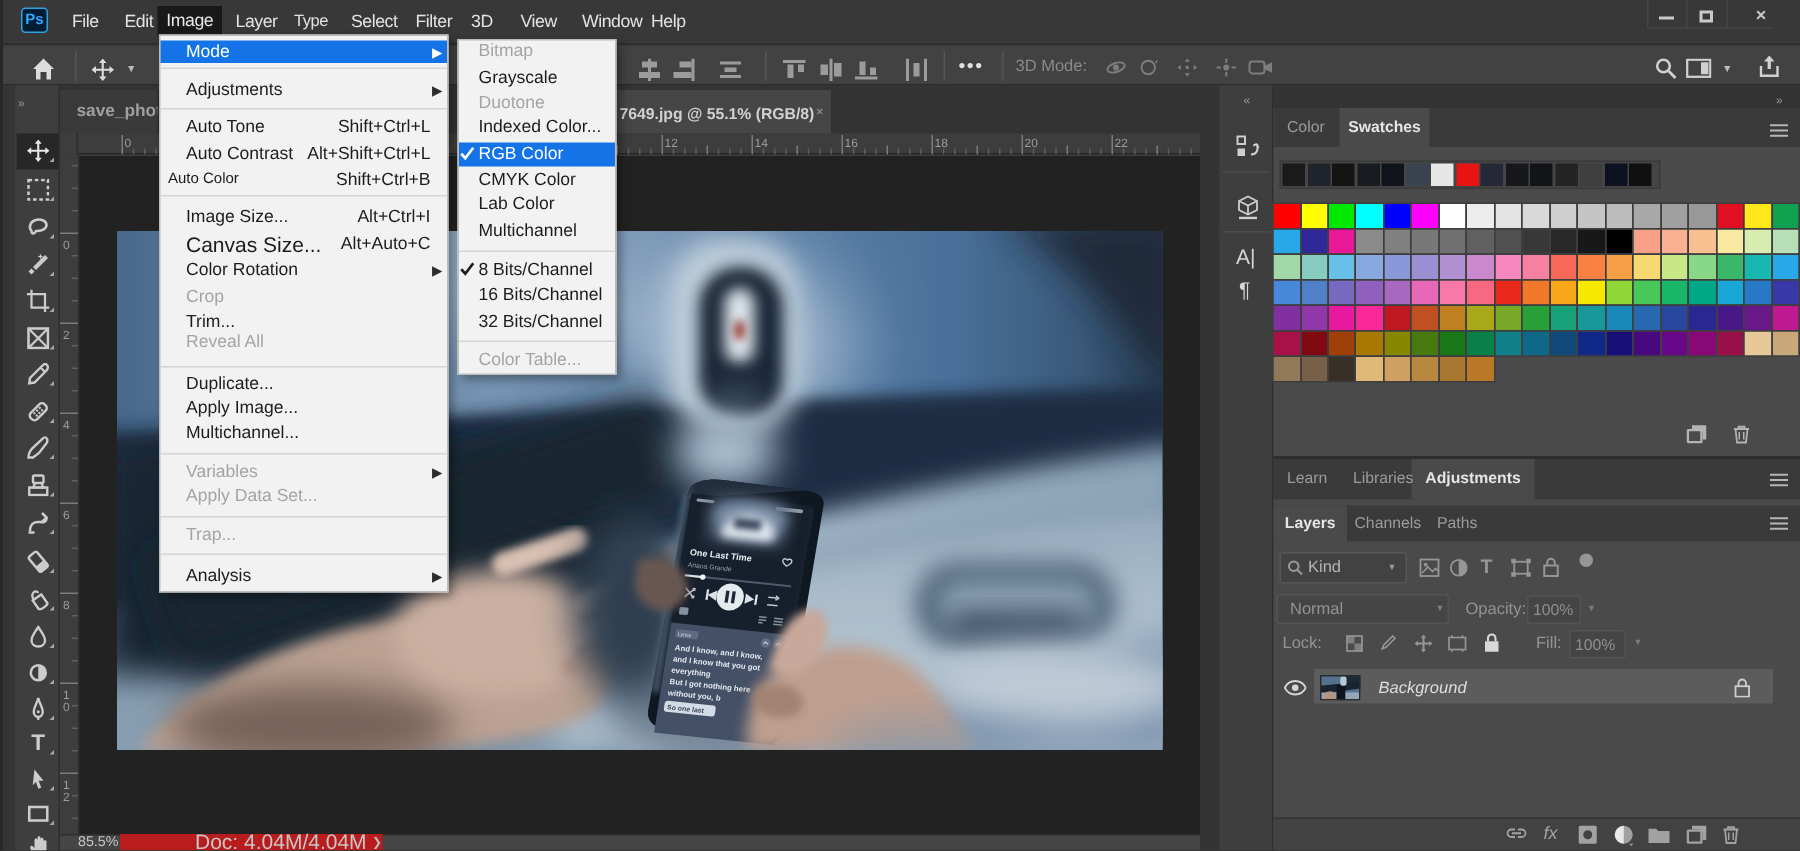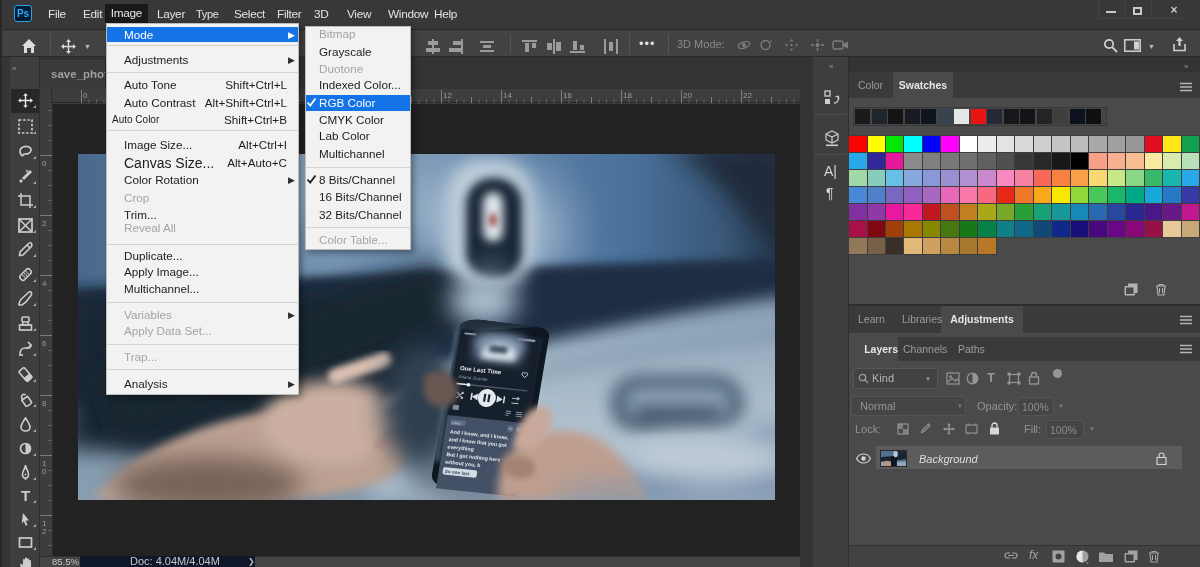--- a/index.html
+++ b/index.html
@@ -215,20 +215,21 @@
 <div class="ab" style="left:33px;top:379px;width:0;height:0;border-left:3px solid transparent;border-bottom:3px solid #a8a8a8"></div>
 <div class="ab" style="left:33px;top:404px;width:0;height:0;border-left:3px solid transparent;border-bottom:3px solid #a8a8a8"></div>
 <div class="ab" style="left:33px;top:429px;width:0;height:0;border-left:3px solid transparent;border-bottom:3px solid #a8a8a8"></div>
 <div class="ab" style="left:33px;top:453px;width:0;height:0;border-left:3px solid transparent;border-bottom:3px solid #a8a8a8"></div>
 <div class="ab" style="left:33px;top:477px;width:0;height:0;border-left:3px solid transparent;border-bottom:3px solid #a8a8a8"></div>
 <div class="ab" style="left:33px;top:500px;width:0;height:0;border-left:3px solid transparent;border-bottom:3px solid #a8a8a8"></div>
 <div class="ab" style="left:33px;top:524px;width:0;height:0;border-left:3px solid transparent;border-bottom:3px solid #a8a8a8"></div>
 <div class="ab" style="left:33px;top:547px;width:0;height:0;border-left:3px solid transparent;border-bottom:3px solid #a8a8a8"></div>
 <div class="ab" style="left:40px;top:57px;width:760px;height:32px;background:#333333"></div>
 <div class="ab" style="left:40px;top:60px;width:66px;height:29px;background:#3a3a3a;border-right:1px solid #2a2a2a;color:#9f9f9f;font-size:11.5px;line-height:29px;padding-left:11px;font-weight:bold;overflow:hidden">save_phot…</div>
+<div class="ab" style="left:406px;top:60px;width:148px;height:29px;background:#464646;color:#d2d2d2;font-size:10.5px;line-height:29px;padding-left:7px;font-weight:bold">7649.jpg @ 55.1% (RGB/8)<span style="color:#9a9a9a;font-weight:normal;font-size:9px;vertical-align:2px;margin-left:1px">×</span></div>
 <div class="ab" style="left:40px;top:89px;width:760px;height:14px;background:#3d3d3d;border-bottom:1px solid #262626"></div>
 <div class="ab" style="left:40px;top:89px;width:12px;height:14px;background:#3d3d3d;border-right:1px solid #2c2c2c"></div>
 <svg class="ab" style="left:40px;top:89px" width="760" height="14" viewBox="0 0 760 14">
       <rect x="41.0" y="1" width="1" height="13" fill="#7c7c7c"></rect>
       <text x="43.0" y="9" font-size="8" fill="#9c9c9c" font-family="Liberation Sans">0</text>
       <rect x="48.5" y="10" width="1" height="4" fill="#5f5f5f"></rect>
       <rect x="56.0" y="10" width="1" height="4" fill="#5f5f5f"></rect>
       <rect x="63.5" y="10" width="1" height="4" fill="#5f5f5f"></rect>
       <rect x="71.0" y="8" width="1" height="6" fill="#7c7c7c"></rect>
       <rect x="78.5" y="10" width="1" height="4" fill="#5f5f5f"></rect>
@@ -372,21 +373,21 @@
       <rect x="8" y="397.0" width="4" height="1" fill="#5f5f5f"></rect>
       <rect x="-1" y="412.0" width="13" height="1" fill="#7c7c7c"></rect>
       <text x="2" y="423.0" font-size="8" fill="#9c9c9c" font-family="Liberation Sans">1</text>
       <text x="2" y="431.0" font-size="8" fill="#9c9c9c" font-family="Liberation Sans">2</text>
       <rect x="8" y="427.0" width="4" height="1" fill="#5f5f5f"></rect>
       <rect x="8" y="442.0" width="4" height="1" fill="#5f5f5f"></rect>
     </svg>
 <div class="ab" style="left:53px;top:104px;width:747px;height:452px;background:#222222"></div>
 <div class="ab" style="left:40px;top:556px;width:760px;height:11px;background:#454545;border-top:1px solid #2e2e2e"></div>
 <div class="ab" style="left:52px;top:556px;width:40px;height:11px;color:#c6c6c6;font-size:9.5px;line-height:11px">85.5%</div>
-<div class="ab" style="left:80px;top:556px;width:175px;height:11px;background:#0f172a;color:#c6c6c6;font-size:11px;line-height:11px;padding-left:50px">Doc: 4.04M/4.04M</div>
+<div class="ab" style="left:80px;top:556px;width:175px;height:11px;background:#b91c1c;color:#c6c6c6;font-size:14px;line-height:11px;padding-left:50px">Doc: 4.04M/4.04M</div>
 <div class="ab" style="left:248px;top:556px;width:8px;height:11px;color:#bbb;font-size:8px;line-height:11px">❯</div>
 <svg class="ab" style="left:78px;top:154px" width="697" height="346" viewBox="0 0 697 346">
       <defs>
         <filter id="b2" x="-60%" y="-60%" width="220%" height="220%">
           <feGaussianBlur stdDeviation="2"></feGaussianBlur>
         </filter>
         <filter id="b3" x="-60%" y="-60%" width="220%" height="220%">
           <feGaussianBlur stdDeviation="3"></feGaussianBlur>
         </filter>
         <filter id="b5" x="-60%" y="-60%" width="220%" height="220%">
@@ -692,21 +693,21 @@
 <div class="ab" style="left:849px;top:306px;width:351px;height:31px;background:#3a3a3a"></div>
 <div class="ab" style="left:941px;top:306px;width:82px;height:27px;background:#4a4a4a;color:#e5e5e5;font-size:10.5px;font-weight:bold;text-align:center;line-height:27px">Adjustments</div>
 <div class="ab" style="left:858px;top:306px;width:40px;height:27px;color:#9c9c9c;font-size:10.5px;line-height:27px">Learn</div>
 <div class="ab" style="left:902px;top:306px;width:45px;height:27px;color:#9c9c9c;font-size:10.5px;line-height:27px">Libraries</div>
 <svg class="ab" style="left:1179px;top:315px" width="14" height="10" viewBox="0 0 14 10">
       <path d="M1 1.5 h12 M1 5 h12 M1 8.5 h12" stroke="#b5b5b5" stroke-width="1.3"></path>
     </svg>
 <div class="ab" style="left:849px;top:333px;width:351px;height:4px;background:#4a4a4a"></div>
 <div class="ab" style="left:849px;top:337px;width:351px;height:230px;background:#4a4a4a"></div>
 <div class="ab" style="left:849px;top:337px;width:351px;height:24px;background:#3a3a3a"></div>
-<div class="ab" style="left:849px;top:337px;width:49px;height:24px;background:#4a4a4a;color:#e5e5e5;font-size:10.5px;font-weight:bold;text-align:right;line-height:24px">Layers</div>
+<div class="ab" style="left:849px;top:337px;width:49px;height:24px;background:#4a4a4a;color:#e5e5e5;font-size:10.5px;font-weight:bold;text-align:center;line-height:24px">Layers</div>
 <div class="ab" style="left:903px;top:337px;width:52px;height:24px;color:#9c9c9c;font-size:10.5px;line-height:24px">Channels</div>
 <div class="ab" style="left:958px;top:337px;width:40px;height:24px;color:#9c9c9c;font-size:10.5px;line-height:24px">Paths</div>
 <svg class="ab" style="left:1179px;top:344px" width="14" height="10" viewBox="0 0 14 10">
       <path d="M1 1.5 h12 M1 5 h12 M1 8.5 h12" stroke="#b5b5b5" stroke-width="1.3"></path>
     </svg>
 <div class="ab" style="left:853px;top:368px;width:85px;height:21px;background:#424242;border:1px solid #565656;border-radius:2px"></div>
 <svg class="ab" style="left:858px;top:373px" width="11" height="11" viewBox="0 0 11 11">
       <circle cx="4.5" cy="4.5" r="3.2" fill="none" stroke="#9a9a9a" stroke-width="1.3"></circle>
       <line x1="7" y1="7" x2="10" y2="10" stroke="#9a9a9a" stroke-width="1.3"></line>
     </svg>

